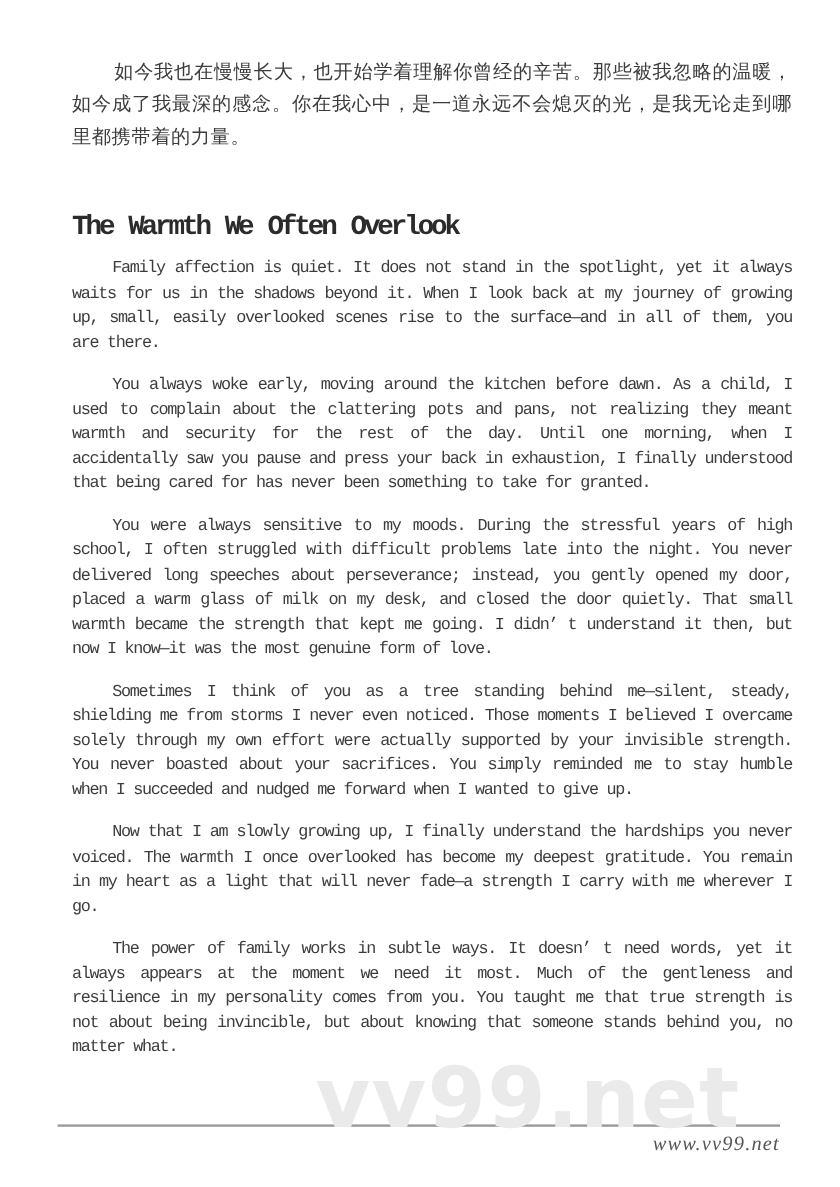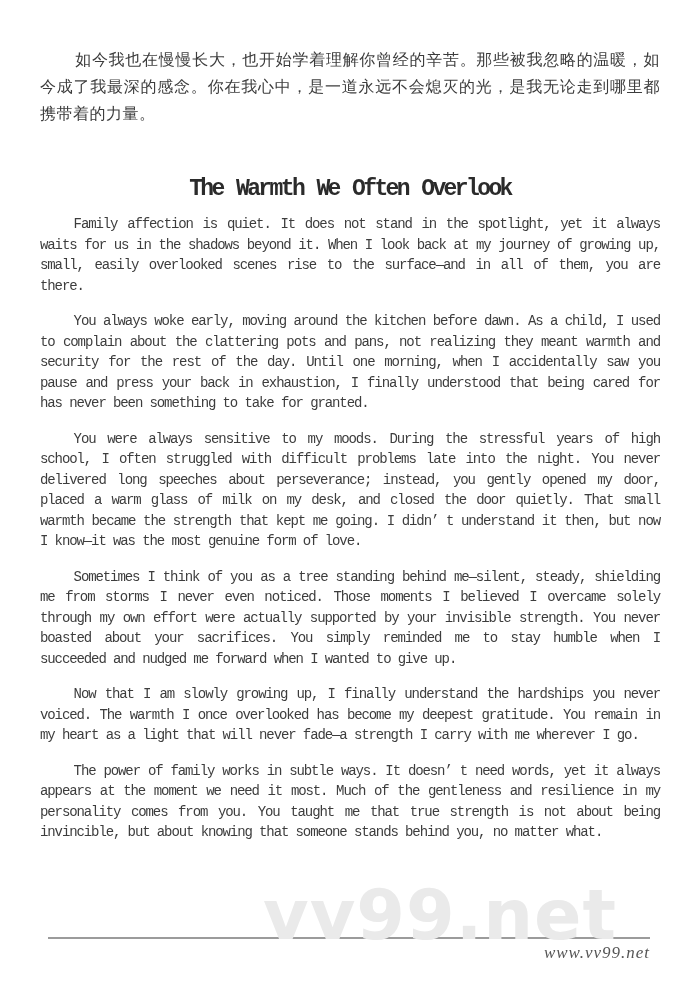--- a/index.html
+++ b/index.html
@@ -7,41 +7,41 @@
   .page {
     position: relative;
     width: 700px;
     height: 989px;
     background: #ffffff;
     overflow: hidden;
     font-family: "Liberation Mono", monospace;
   }
   .content {
     position: relative;
-    padding: 46px 40px 0 40px;
+    padding: 46px 40px 0 60px;
     z-index: 2;
   }
   .cn-para {
     font-family: "DejaVu Serif", "Liberation Serif", serif;
     font-size: 16px;
     line-height: 27px;
     color: #3c3c3c;
     text-align: justify;
     text-indent: 2.2em;
     letter-spacing: 0.5px;
   }
   .essay-title {
     margin-top: 47px;
     font-family: "Liberation Mono", "DejaVu Sans Mono", monospace;
     font-size: 23px;
     font-weight: bold;
     letter-spacing: -2.6px;
     word-spacing: 2px;
     color: #2b2b2b;
-    text-align: center;
+    text-align: left;
     line-height: 30px;
   }
   .essay-body { margin-top: 10px; }
   .essay-body p {
     font-family: "Liberation Mono", "DejaVu Sans Mono", monospace;
     font-size: 14px;
     line-height: 20.5px;
     letter-spacing: -1.1px;
     color: #3d3d3d;
     text-align: justify;

